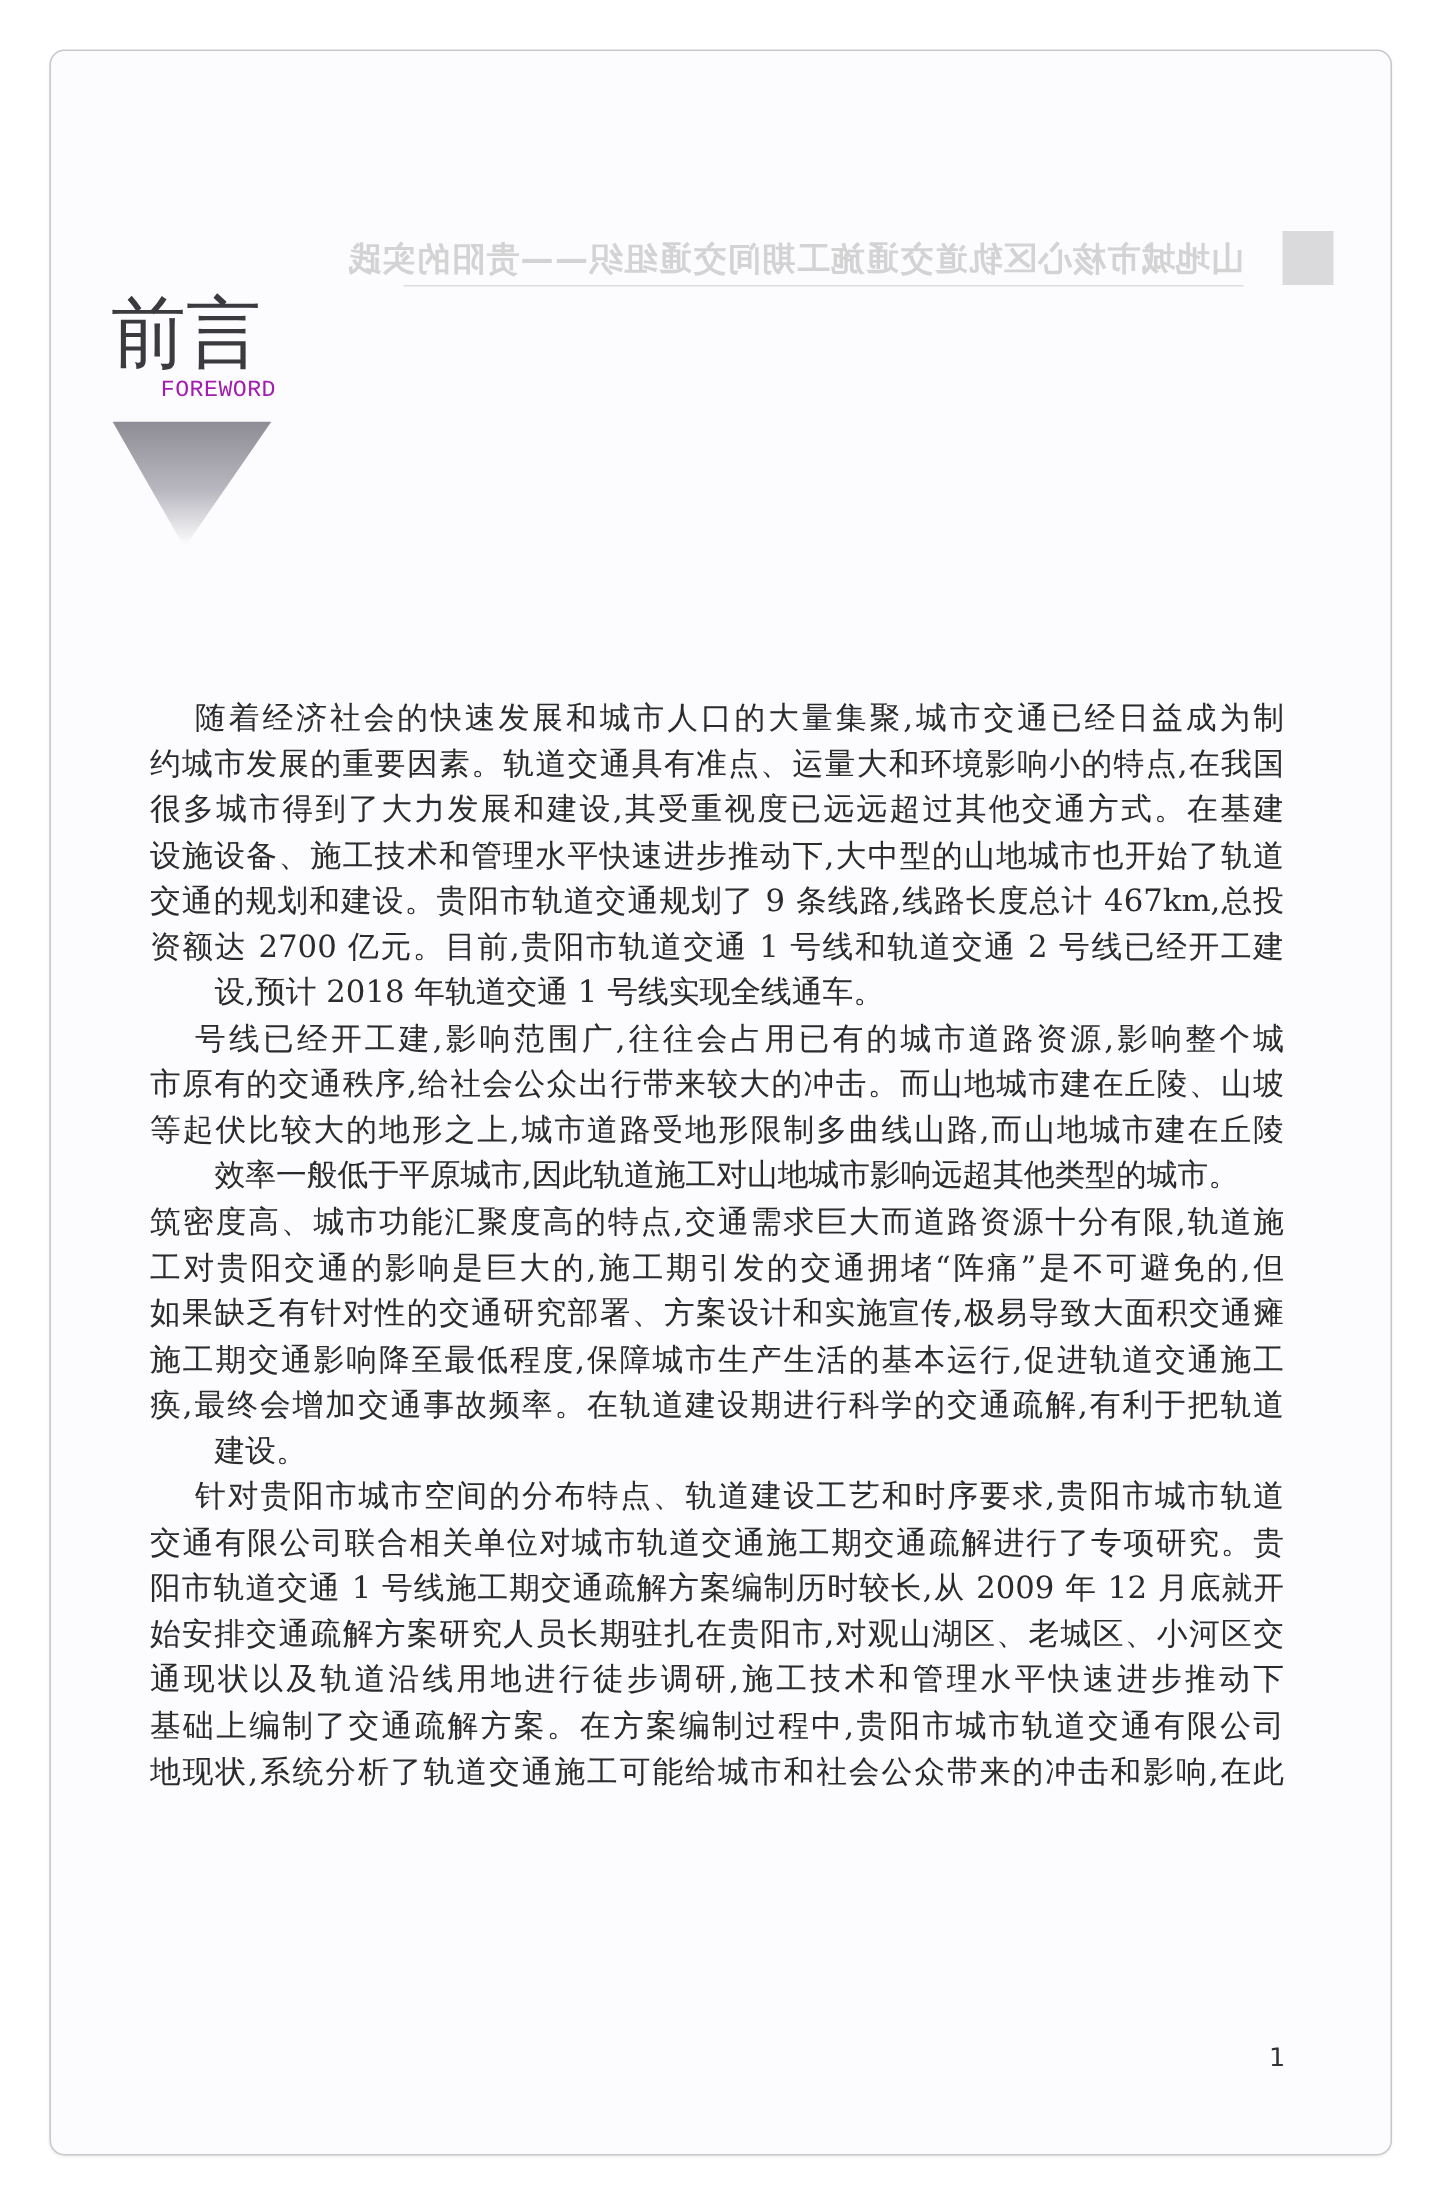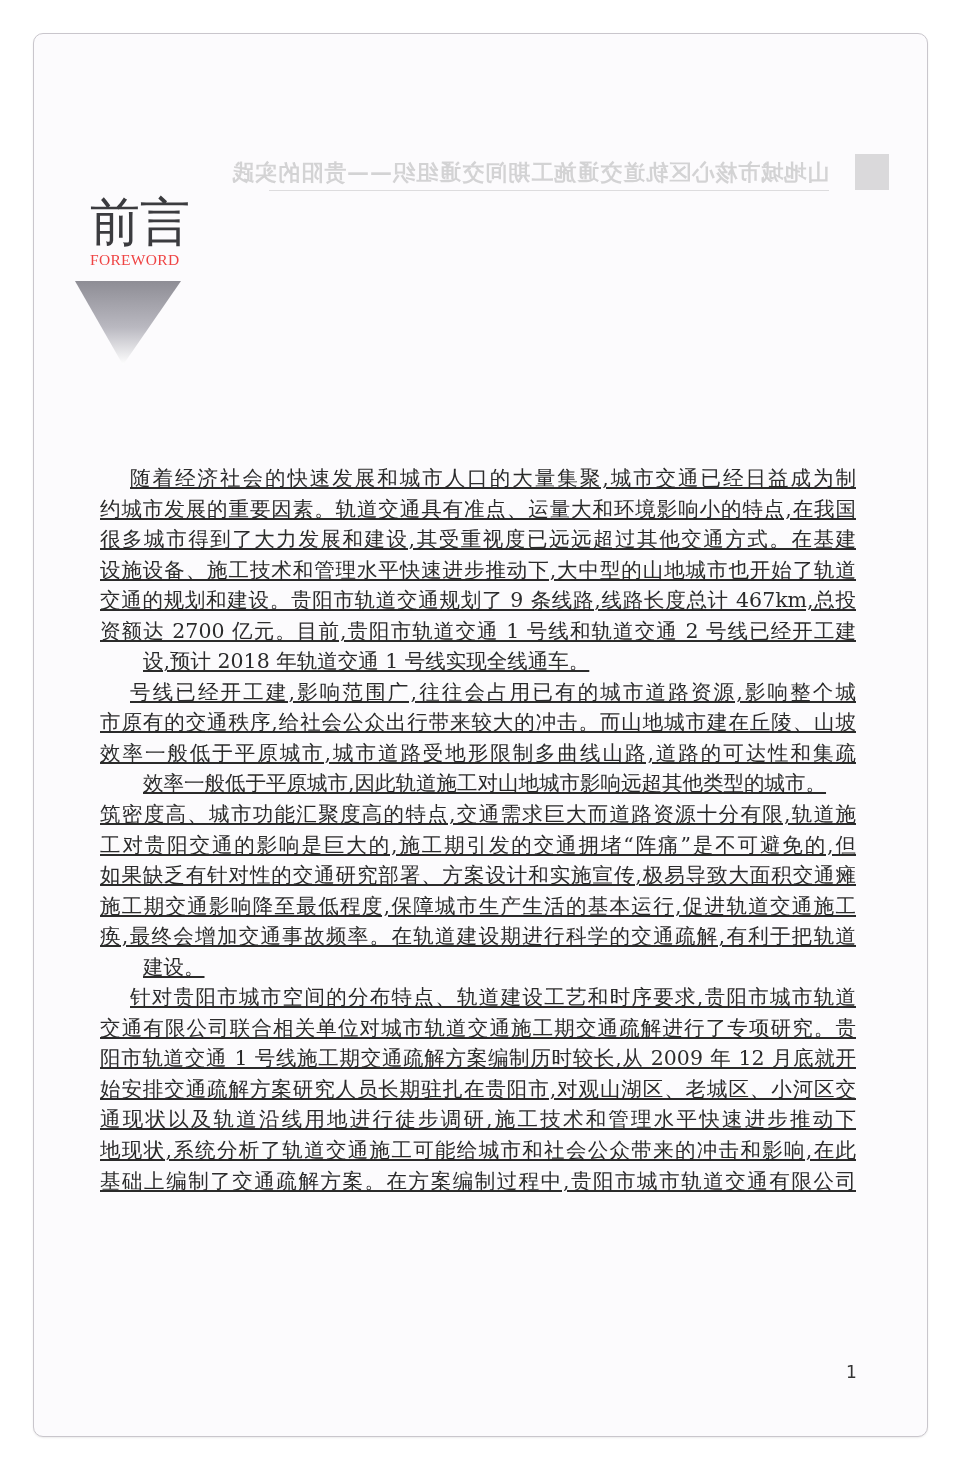--- a/index.html
+++ b/index.html
@@ -35,59 +35,59 @@
     white-space: nowrap;
   }
   .show-through .st-mark {
     position: absolute; left: 0; top: 0;
     width: 34px; height: 36px; background: #444;
   }
   .show-through .st-rule {
     position: absolute; left: 60px; top: 36px; width: 560px; height: 1px; background: #555;
   }
   .heading-block {
-    position: absolute; left: 90px; top: 195px;
+    position: absolute; left: 74px; top: 195px;
     width: 110px;
   }
   .heading-zh {
     font-family: "DejaVu Sans", sans-serif;
     font-size: 50px;
     line-height: 52px;
     color: #3b3b3f;
     letter-spacing: 0px;
     font-weight: normal;
     transform: scaleY(1.05);
     transform-origin: top left;
   }
   .heading-en {
-    font-family: Liberation Serif, serif;
+    font-family: Liberation Mono, monospace;
     font-size: 15.5px;
-    color: #ef4444;
+    color: #a21caf;
     letter-spacing: 0.3px;
     margin-top: 4px;
+    text-align: right;
   }
   .triangle {
     position: absolute; left: 75px; top: 281px;
     width: 106px; height: 84px;
   }
   .body-text {
     position: absolute;
     left: 100px; top: 463px;
     width: 756px;
     color: #2b2b2b;
     font-size: 20.5px;
   }
   .line {
     height: 30.55px;
     line-height: 30.55px;
     white-space: nowrap;
     text-align: justify;
     text-align-last: justify;
     overflow: hidden;
-    text-decoration: underline;
   }
   .line.indent { padding-left: 30px; }
   .line.last { text-align-last: left; margin-left: 43px; }
   .page-number {
     position: absolute;
     left: 846px; top: 1362px;
     font-family: "DejaVu Sans", sans-serif;
     font-size: 17px;
     color: #333;
   }
@@ -124,32 +124,32 @@
   <div class="line indent">随着经济社会的快速发展和城市人口的大量集聚,城市交通已经日益成为制</div>
   <div class="line">约城市发展的重要因素。轨道交通具有准点、运量大和环境影响小的特点,在我国</div>
   <div class="line">很多城市得到了大力发展和建设,其受重视度已远远超过其他交通方式。在基建</div>
   <div class="line">设施设备、施工技术和管理水平快速进步推动下,大中型的山地城市也开始了轨道</div>
   <div class="line">交通的规划和建设。贵阳市轨道交通规划了 9 条线路,线路长度总计 467km,总投</div>
   <div class="line">资额达 2700 亿元。目前,贵阳市轨道交通 1 号线和轨道交通 2 号线已经开工建</div>
   <div class="line last">设,预计 2018 年轨道交通 1 号线实现全线通车。</div>
 
   <div class="line indent">号线已经开工建,影响范围广,往往会占用已有的城市道路资源,影响整个城</div>
   <div class="line">市原有的交通秩序,给社会公众出行带来较大的冲击。而山地城市建在丘陵、山坡</div>
-  <div class="line">效率一般低于平原城市,城市道路受地形限制多曲线山路,道路的可达性和集疏</div>
+  <div class="line">等起伏比较大的地形之上,城市道路受地形限制多曲线山路,而山地城市建在丘陵</div>
   <div class="line last">效率一般低于平原城市,因此轨道施工对山地城市影响远超其他类型的城市。</div>
 
   <div class="line">筑密度高、城市功能汇聚度高的特点,交通需求巨大而道路资源十分有限,轨道施</div>
   <div class="line">工对贵阳交通的影响是巨大的,施工期引发的交通拥堵“阵痛”是不可避免的,但</div>
   <div class="line">如果缺乏有针对性的交通研究部署、方案设计和实施宣传,极易导致大面积交通瘫</div>
   <div class="line">施工期交通影响降至最低程度,保障城市生产生活的基本运行,促进轨道交通施工</div>
   <div class="line">痪,最终会增加交通事故频率。在轨道建设期进行科学的交通疏解,有利于把轨道</div>
   <div class="line last">建设。</div>
 
   <div class="line indent">针对贵阳市城市空间的分布特点、轨道建设工艺和时序要求,贵阳市城市轨道</div>
   <div class="line">交通有限公司联合相关单位对城市轨道交通施工期交通疏解进行了专项研究。贵</div>
   <div class="line">阳市轨道交通 1 号线施工期交通疏解方案编制历时较长,从 2009 年 12 月底就开</div>
   <div class="line">始安排交通疏解方案研究人员长期驻扎在贵阳市,对观山湖区、老城区、小河区交</div>
   <div class="line">通现状以及轨道沿线用地进行徒步调研,施工技术和管理水平快速进步推动下</div>
+  <div class="line">基础上编制了交通疏解方案。在方案编制过程中,贵阳市城市轨道交通有限公司</div>
   <div class="line">地现状,系统分析了轨道交通施工可能给城市和社会公众带来的冲击和影响,在此</div>
-  <div class="line">基础上编制了交通疏解方案。在方案编制过程中,贵阳市城市轨道交通有限公司</div>
 </div>
 
 <div class="page-number">1</div>
 
 </body></html>

